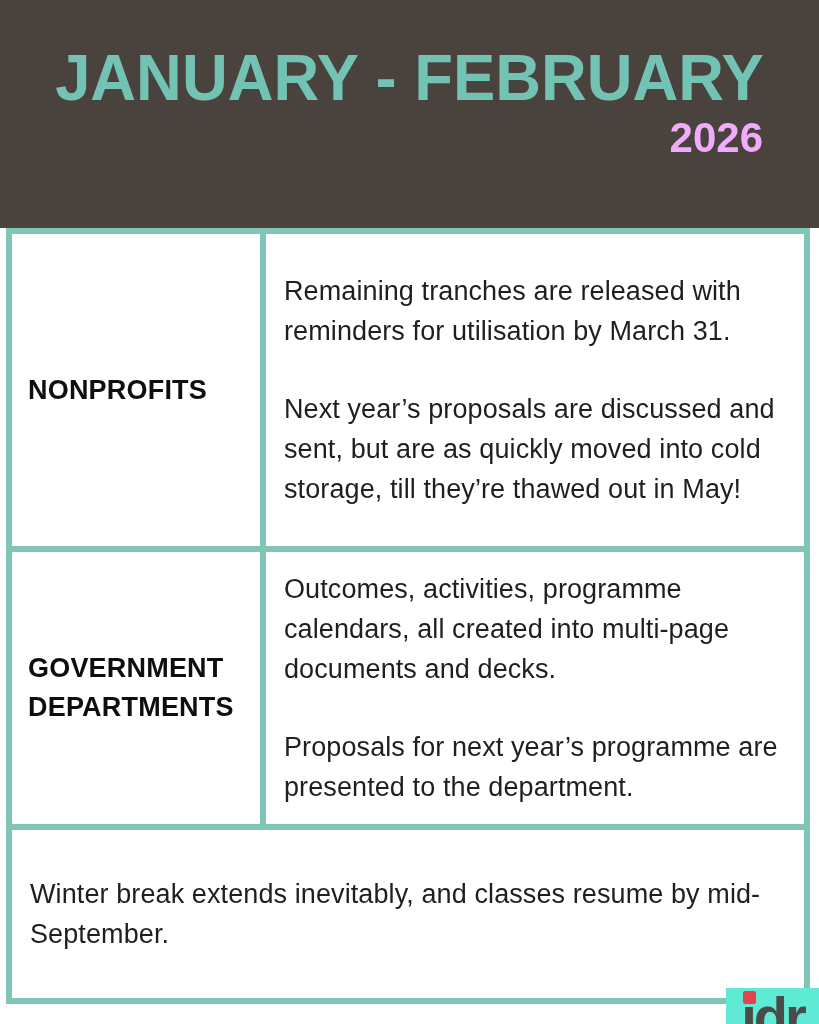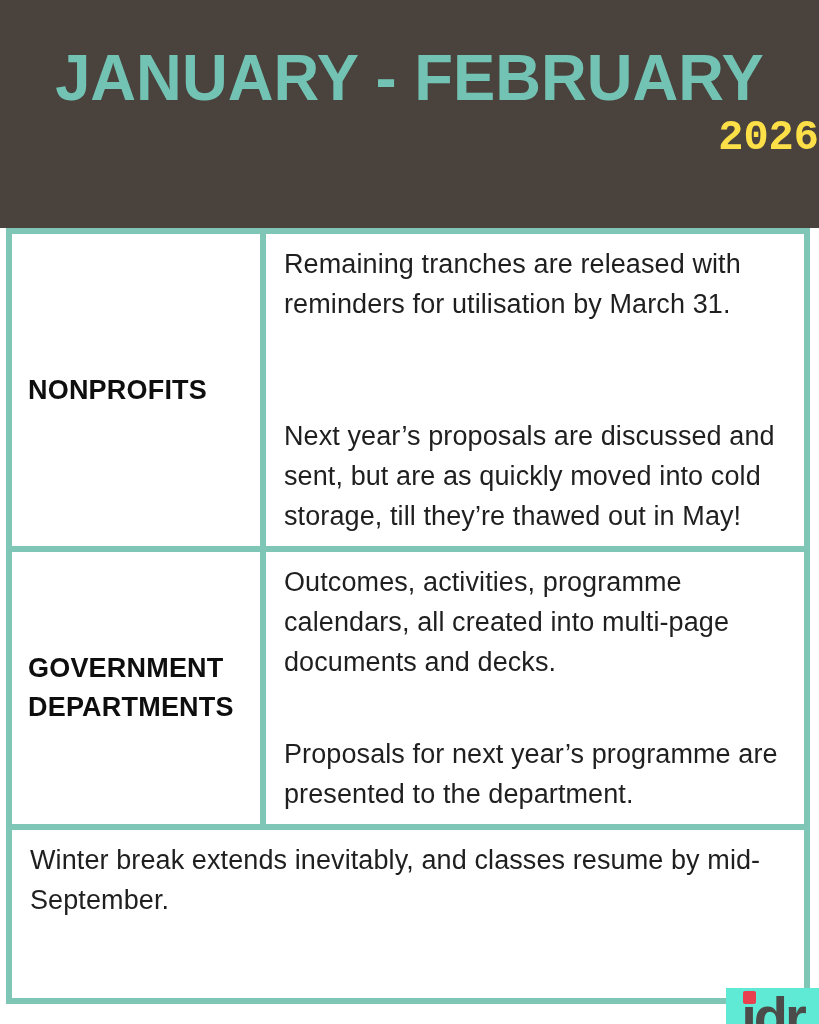--- a/index.html
+++ b/index.html
@@ -28,25 +28,25 @@
     font-size: 64px;
     font-weight: 700;
     letter-spacing: 0px;
     color: #73C3B4;
     line-height: 68px;
     transform: scaleX(0.99);
   }
   .banner-year {
     margin-top: 4px;
     text-align: right;
+    padding-right: 56px;
     font-size: 42px;
     font-weight: 700;
-    color: #fde047;
+    color: #f0abfc;
     line-height: 44px;
-    font-family: Liberation Mono, monospace;
   }
 
   
   .cal-table {
     position: absolute;
     left: 6px;
     top: 228px;
     width: 804px;
     height: 776px;
     border: 6px solid #7FC6B6;
@@ -86,21 +86,21 @@
     font-weight: 700;
     font-style: italic;
     color: #0E0E0E;
     line-height: 38px;
   }
 
   .body-cell {
     flex: 1;
     display: flex;
     flex-direction: column;
-    justify-content: space-between;
+    justify-content: center;
     padding: 10px 14px 10px 18px;
   }
   .body-cell p {
     font-size: 27px;
     font-weight: 400;
     color: #1F1F1F;
     line-height: 40px;
     letter-spacing: 0.1px;
   }
   .body-cell p + p { margin-top: 38px; }

